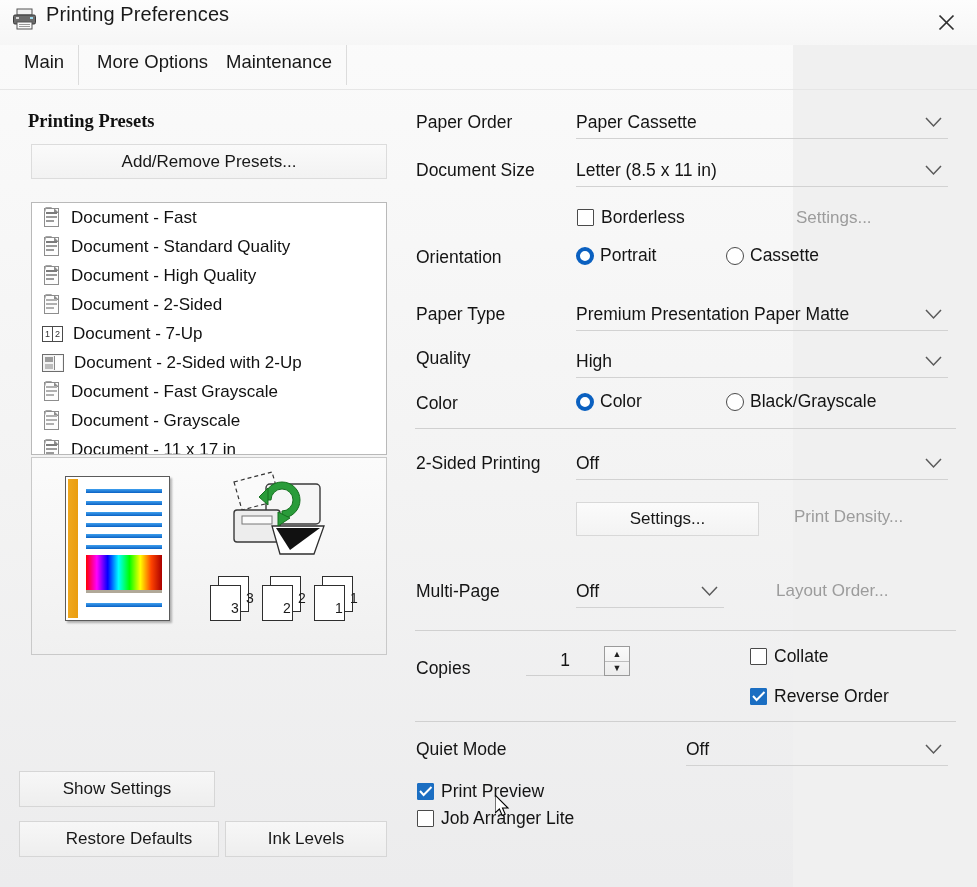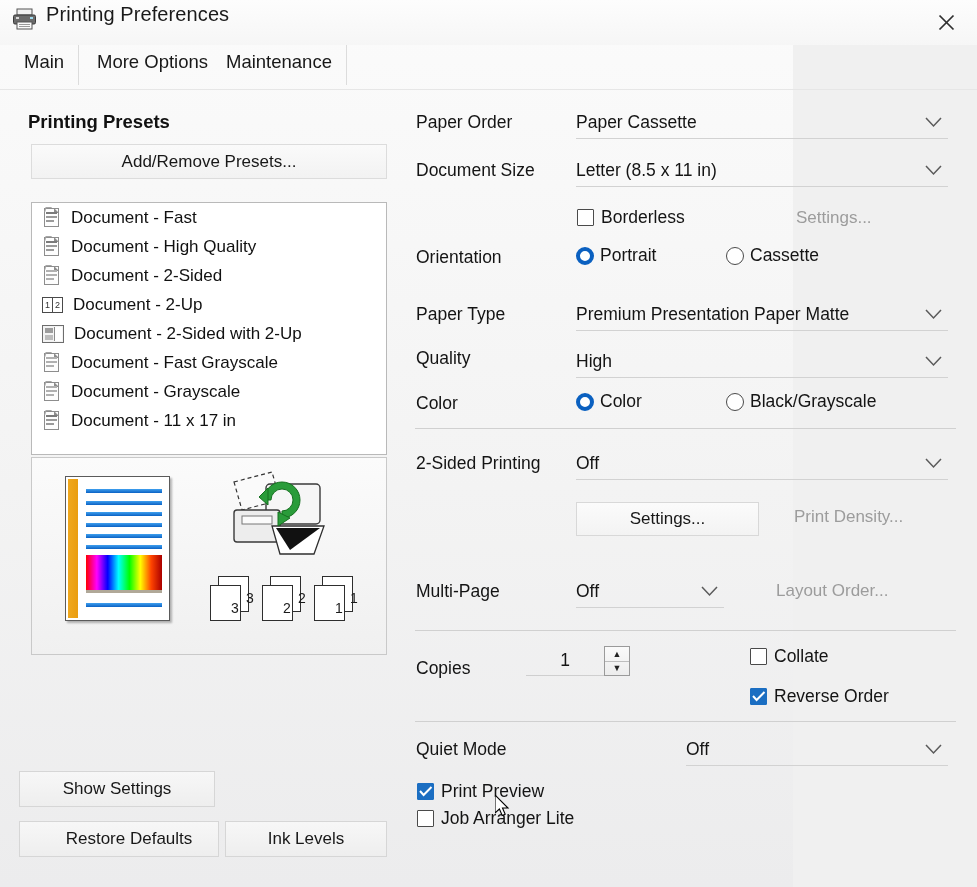--- a/index.html
+++ b/index.html
@@ -47,21 +47,21 @@
   .tab.sep-r { border-right: 1px solid #dcdcdc; }
   .tab-underline {
     position: absolute; left: 0; top: 89px; width: 977px; height: 1px;
     background: #e6e6e6;
   }
 
   
   .left-pane { position: absolute; left: 0; top: 95px; width: 406px; height: 792px; }
   .presets-title {
     position: absolute; left: 28px; top: 16px;
-    font-size: 18.5px; font-weight: bold; color: #111;
+    font-size: 18.5px; font-weight: bold; color: #111; font-family: Liberation Serif, serif;
   }
   .addremove-btn {
     position: absolute; left: 31px; top: 49px; width: 356px; height: 35px;
     background: linear-gradient(180deg,#fafafa,#f2f2f2);
     border: 1px solid #dcdcdc;
     display: flex; align-items: center; justify-content: center;
     font-size: 17px; color: #181818; cursor: pointer;
   }
   .presets-list {
     position: absolute; left: 31px; top: 107px; width: 356px; height: 253px;
@@ -284,20 +284,30 @@
         <span class="docicon">
             <span class="sheet"></span>
             <span class="corner"></span>
             <span class="l1"></span>
             <span class="l2"></span>
             <span class="l3"></span>
           </span>
         <span class="pname">Document - Fast</span>
       </div>
 
+      <div class="preset-row">
+        <span class="docicon">
+            <span class="sheet"></span>
+            <span class="corner"></span>
+            <span class="l1"></span>
+            <span class="l2"></span>
+            <span class="l3"></span>
+          </span>
+        <span class="pname">Document - Standard Quality</span>
+      </div>
 
       <div class="preset-row">
         <span class="docicon">
             <span class="sheet"></span>
             <span class="corner"></span>
             <span class="l1"></span>
             <span class="l2"></span>
             <span class="l3"></span>
           </span>
         <span class="pname">Document - High Quality</span>
@@ -312,21 +322,21 @@
             <span class="l3"></span>
           </span>
         <span class="pname">Document - 2-Sided</span>
       </div>
 
       <div class="preset-row">
         <span class="twoup-icon">
           <span class="half">1</span>
           <span class="half">2</span>
         </span>
-        <span class="pname">Document - 2-Up</span>
+        <span class="pname">Document - 7-Up</span>
       </div>
 
       <div class="preset-row">
         <span class="twoside2up-icon">
           <span class="blk"></span>
             <span class="blk2"></span>
             <span class="rgt"></span>
         </span>
         <span class="pname">Document - 2-Sided with 2-Up</span>
       </div>

